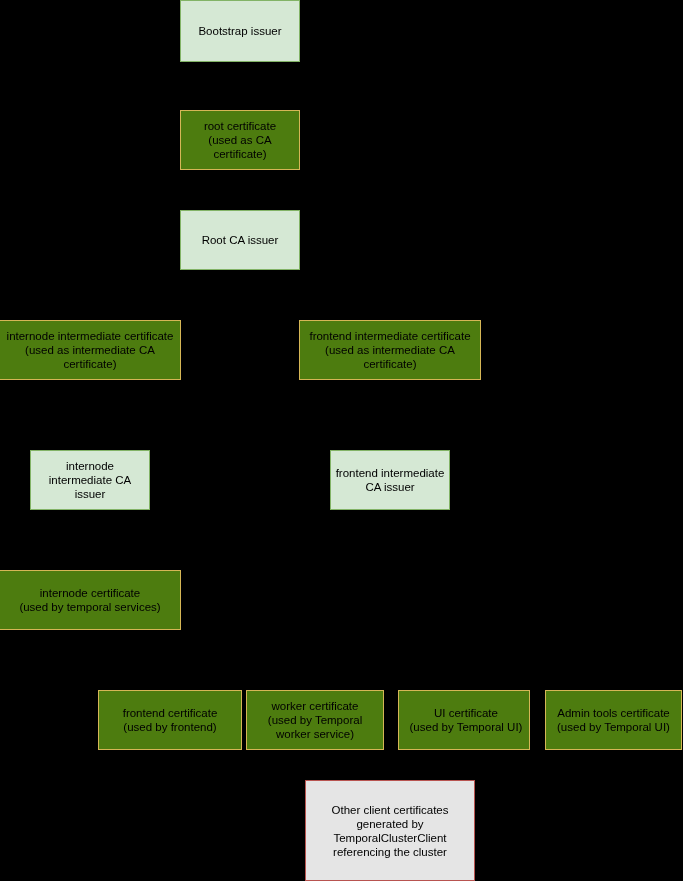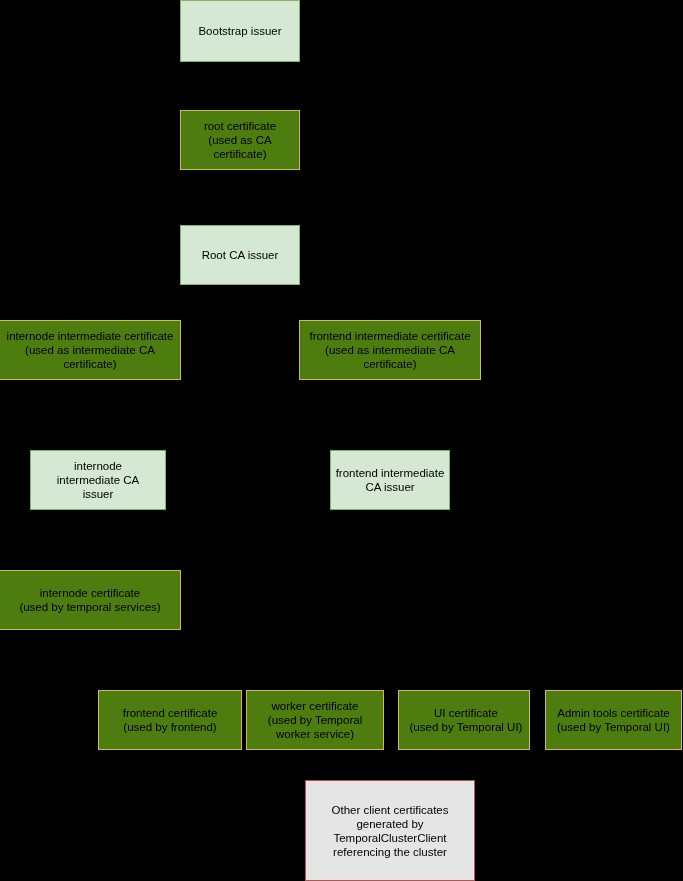--- a/index.html
+++ b/index.html
@@ -76,28 +76,28 @@
       <path d="M390,510 L390,600 L170,600 L170,689" fill="none" stroke="#000000" stroke-width="1" marker-end="url(#arrow)"></path>
       <path d="M390,510 L390,600 L315,600 L315,689" fill="none" stroke="#000000" stroke-width="1" marker-end="url(#arrow)"></path>
       <path d="M390,510 L390,600 L464,600 L464,689" fill="none" stroke="#000000" stroke-width="1" marker-end="url(#arrow)"></path>
       <path d="M390,510 L390,600 L613.5,600 L613.5,689" fill="none" stroke="#000000" stroke-width="1" marker-end="url(#arrow)"></path>
       <path d="M390,510 L390,779" fill="none" stroke="#000000" stroke-width="1" marker-end="url(#arrow)"></path>
     </svg>
 <div class="node green" style="left: 180px; top: 0px; width: 120px; height: 62px;"><span class="node-label">Bootstrap issuer</span></div>
     <div class="node yellow" style="left: 180px; top: 110px; width: 120px; height: 60px;"><span class="node-label">root certificate
 (used as CA
 certificate)</span></div>
-    <div class="node green" style="left: 180px; top: 225px; width: 120px; height: 60px;"><span class="node-label">Root CA issuer</span></div>
+    <div class="node green" style="left: 180px; top: 210px; width: 120px; height: 60px;"><span class="node-label">Root CA issuer</span></div>
     <div class="node yellow" style="left: -1px; top: 320px; width: 182px; height: 60px;"><span class="node-label">internode intermediate certificate
 (used as intermediate CA
 certificate)</span></div>
     <div class="node yellow" style="left: 299px; top: 320px; width: 182px; height: 60px;"><span class="node-label">frontend intermediate certificate
 (used as intermediate CA
 certificate)</span></div>
-    <div class="node green" style="left: 30px; top: 450px; width: 136px; height: 60px;"><span class="node-label">internode
+    <div class="node green" style="left: 30px; top: 450px; width: 120px; height: 60px;"><span class="node-label">internode
 intermediate CA
 issuer</span></div>
     <div class="node green" style="left: 330px; top: 450px; width: 120px; height: 60px;"><span class="node-label">frontend intermediate
 CA issuer</span></div>
     <div class="node yellow" style="left: -1px; top: 570px; width: 182px; height: 60px;"><span class="node-label">internode certificate
 (used by temporal services)</span></div>
     <div class="node yellow" style="left: 98px; top: 690px; width: 144px; height: 60px;"><span class="node-label">frontend certificate
 (used by frontend)</span></div>
     <div class="node yellow" style="left: 246px; top: 690px; width: 138px; height: 60px;"><span class="node-label">worker certificate
 (used by Temporal

